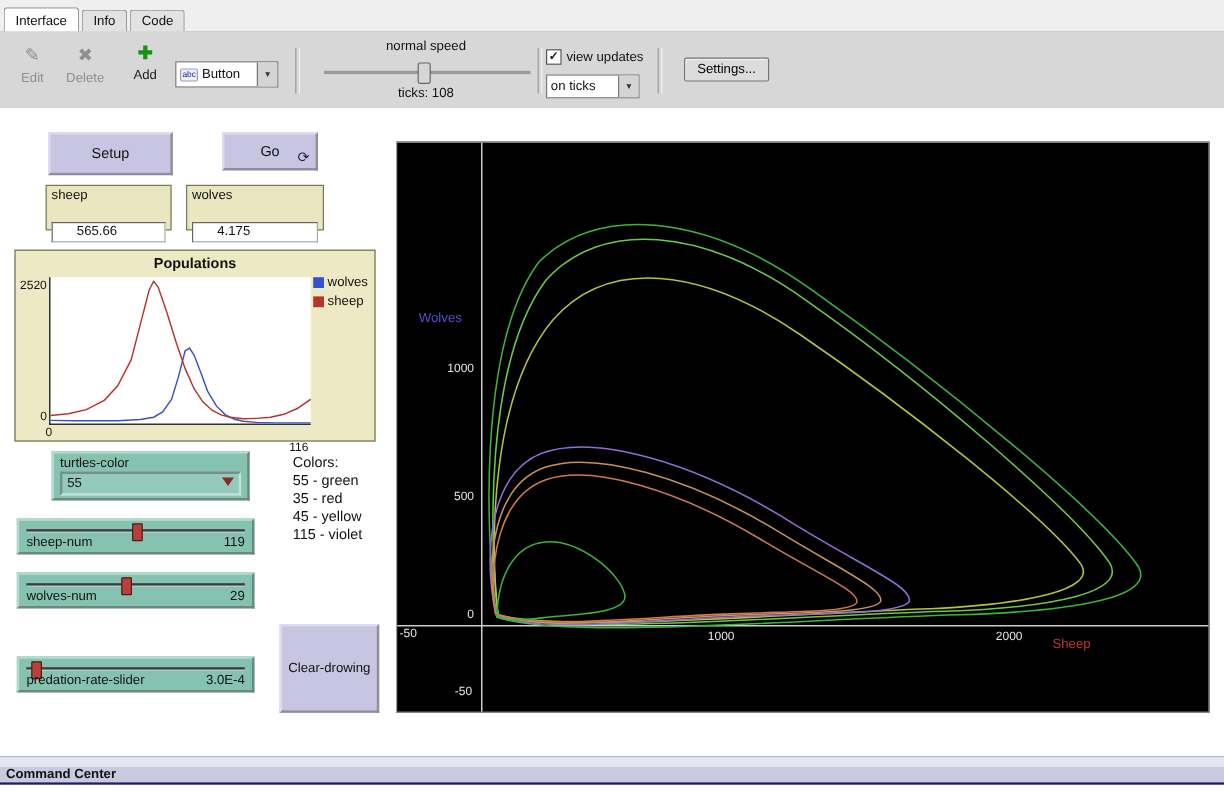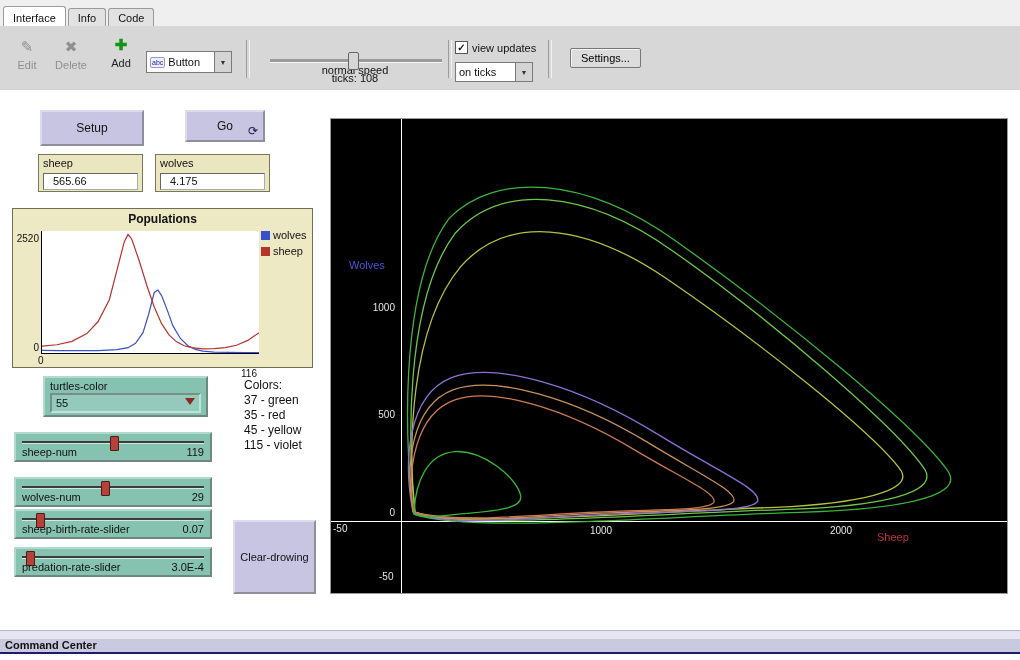--- a/index.html
+++ b/index.html
@@ -40,22 +40,22 @@
 
   
   .main{position:absolute;left:0;top:90px;width:1020px;height:540px;background:#fff;}
 
   .nl-btn{position:absolute;background:#c8c5e2;border:2px outset #dedbf0;font-size:12px;color:#111;
           display:flex;align-items:center;justify-content:center;cursor:pointer;box-sizing:border-box;}
   .go-icon{position:absolute;right:5px;bottom:3px;font-size:12px;color:#1b1b4e;line-height:12px;}
 
   .monitor{position:absolute;background:#e9e6c0;border:1px solid #77775a;font-size:11px;box-sizing:border-box;}
   .mlabel{padding:2px 4px 0;}
-  .mvalue{margin:4px 4px;background:#fff;border:1px solid #aaa;border-top-color:#666;border-left-color:#666;
-          height:15px;line-height:15px;padding-left:9px;}
+  .mvalue{margin:16px 4px;background:#fff;border:1px solid #aaa;border-top-color:#666;border-left-color:#666;
+          height:15px;line-height:15px;padding-left:20px;}
 
   .plot{position:absolute;left:12px;top:118px;width:301px;height:160px;background:#ece9c4;
         border:1px solid #6f6f54;box-sizing:border-box;}
   .plot-title{text-align:center;font-weight:bold;font-size:12px;padding-top:3px;}
   .plot-area{position:absolute;left:28px;top:22px;width:217px;height:122px;background:#fff;
              border-left:1px solid #000;border-bottom:1px solid #000;}
   .plot-area svg{position:absolute;left:0;top:0;width:100%;height:100%;}
   .ptick{position:absolute;font-size:10px;color:#111;}
   .ptick.yt{left:0;width:26px;text-align:right;}
   .lg{position:absolute;font-size:11px;display:flex;align-items:center;gap:3px;}
@@ -119,21 +119,21 @@
     </div>
 
     <div class="combo" style="left:146px;top:25px;width:86px;height:22px;">
       <span class="abc-chip">abc</span>
       <span>Button</span>
       <span class="combo-arrow">▼</span>
     </div>
 
     <div class="vsep" style="left:246px;"></div>
 
-    <div class="speed-label" style="top:7px;margin-top:31px;">normal speed</div>
+    <div class="speed-label" style="top:7px;">normal speed</div>
     <div class="speed-track">
       <div class="speed-handle" style="left:78px;"></div>
     </div>
     <div class="ticks-label" style="top:46px;">ticks: 108</div>
 
     <div class="vsep" style="left:448px;"></div>
 
     <label class="cbrow" style="left:455px;top:15px;">
       <span class="cb">✓</span>
       <span>view updates</span>
@@ -192,48 +192,40 @@
     <div class="chooser">
       <div class="ch-label">turtles-color</div>
       <div class="ch-select">
         <span>55</span>
         <span class="ch-arrow"></span>
       </div>
     </div>
 
     <div class="colors-note">
       <div>Colors:</div>
-      <div>37 - green</div>
+      <div>55 - green</div>
       <div>35 - red</div>
       <div>45 - yellow</div>
       <div>115 - violet</div>
     </div>
 
     <div class="slider" style="top:342px;">
       <div class="sl-groove"></div>
       <div class="sl-handle" style="left: calc(50% - 3.5px);"></div>
       <div class="sl-row">
         <span>sheep-num</span>
         <span>119</span>
       </div>
     </div>
     <div class="slider" style="top:387px;">
       <div class="sl-groove"></div>
       <div class="sl-handle" style="left: calc(45% - 2.55px);"></div>
       <div class="sl-row">
         <span>wolves-num</span>
         <span>29</span>
-      </div>
-    </div>
-    <div class="slider" style="top:419px;">
-      <div class="sl-groove"></div>
-      <div class="sl-handle" style="left: calc(8% + 4.48px);"></div>
-      <div class="sl-row">
-        <span>sheep-birth-rate-slider</span>
-        <span>0.07</span>
       </div>
     </div>
     <div class="slider" style="top:457px;">
       <div class="sl-groove"></div>
       <div class="sl-handle" style="left: calc(2% + 5.62px);"></div>
       <div class="sl-row">
         <span>predation-rate-slider</span>
         <span>3.0E-4</span>
       </div>
     </div>

